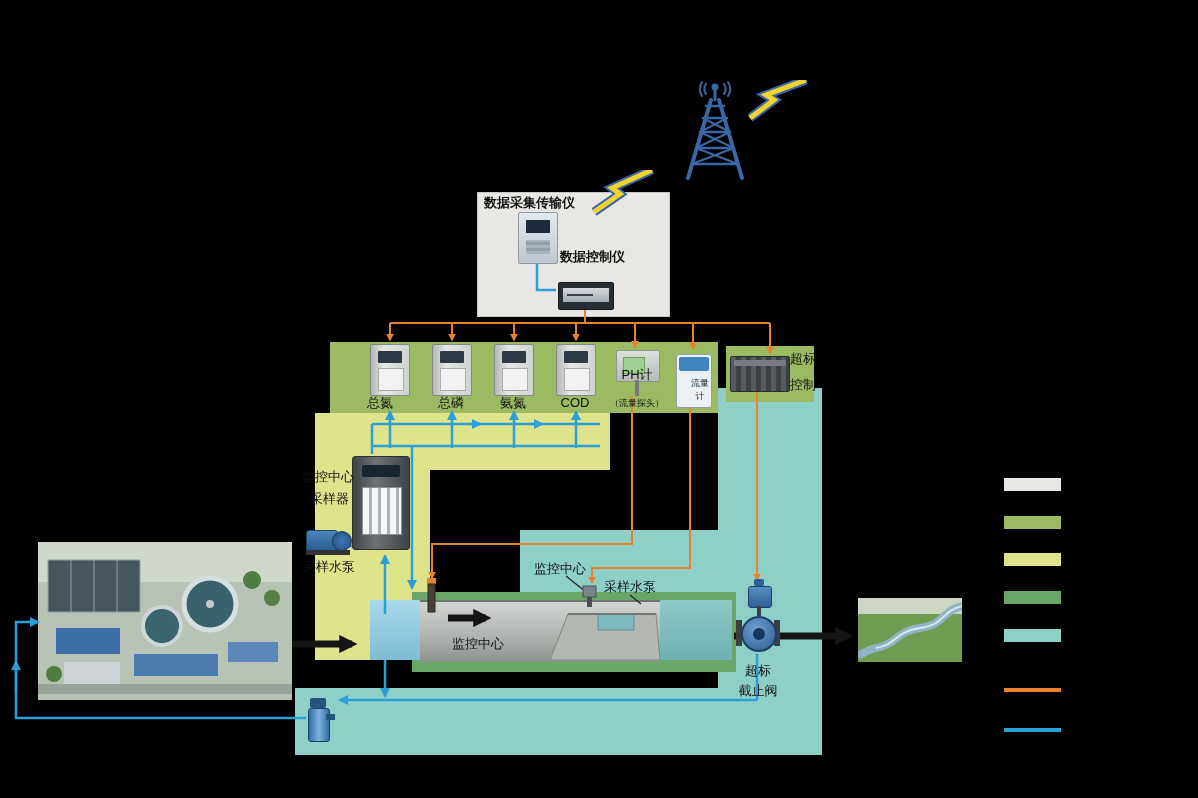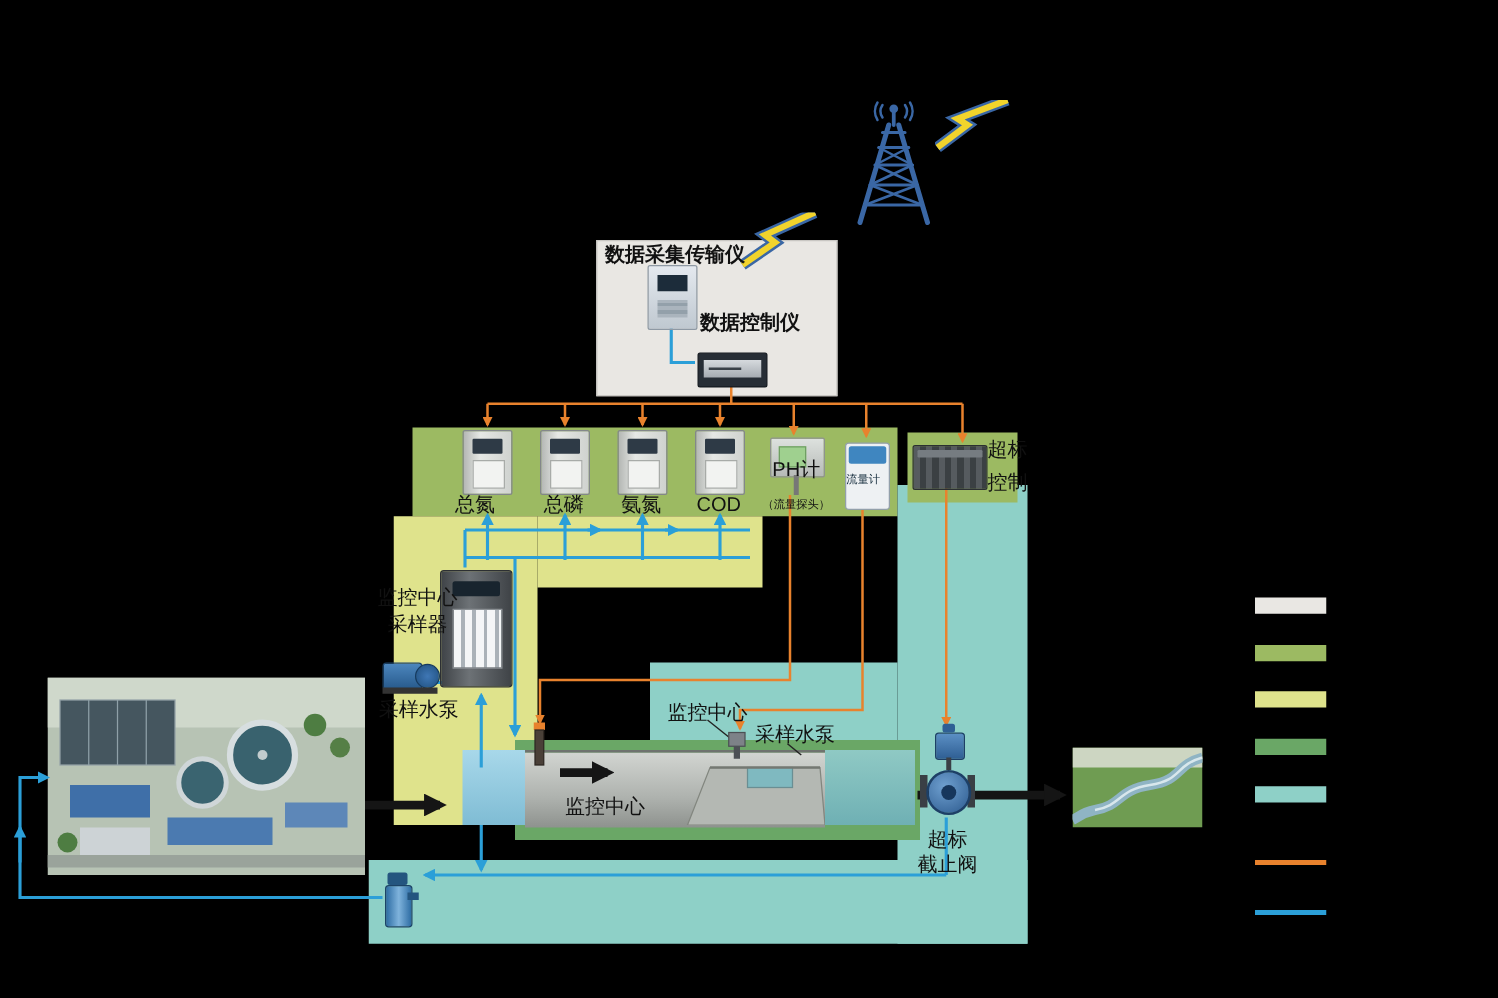--- a/index.html
+++ b/index.html
@@ -1,19 +1,19 @@
 <!DOCTYPE html>
 <html><head>
 <meta charset="utf-8">
 <style>
   html,body{margin:0;padding:0;background:#000;}
   .stage{position:relative;width:1198px;height:798px;background:#000;overflow:hidden;
          font-family:"Liberation Sans","DejaVu Sans",sans-serif;}
   .abs{position:absolute;}
-  .lbl{position:absolute;color:#111;font-size:16px;line-height:1.15;white-space:nowrap;}
+  .lbl{position:absolute;color:#111;font-size:13px;line-height:1.15;white-space:nowrap;}
   .lbl.c{text-align:center;}
   .lbl.b{font-weight:700;}
 
   
   .region-gray{background:#e9e7e3;border:1px solid #c9c7c3;}
   .region-green{background:#9cba62;}
   .region-yellow{background:#dfe38c;}
   .region-teal{background:#8ed0c7;}
   .region-darkgreen{background:#6aa766;}
 
@@ -23,21 +23,21 @@
   .cab-screen{position:absolute;left:7px;top:6px;width:24px;height:12px;background:#2e3a46;border-radius:1px;}
   .cab-panel{position:absolute;left:7px;top:23px;width:24px;height:21px;background:#f2f3f1;border:1px solid #a8aba8;}
 
   
   .phmeter{width:42px;height:30px;background:linear-gradient(#dde1de,#b6bab7);border:1px solid #8f938f;border-radius:2px;}
   .ph-screen{position:absolute;left:6px;top:6px;width:20px;height:15px;background:#9fd08f;border:1px solid #6f9f63;}
 
   
   .flowmeter{width:34px;height:52px;background:#eef1f3;border:1px solid #93a0aa;border-radius:3px;}
   .fm-top{position:absolute;left:2px;top:2px;right:2px;height:14px;background:#3f86c0;border-radius:2px;}
-  .fm-label{position:absolute;left:0;right:0;top:22px;font-size:9px;color:#122a3a;}
+  .fm-label{position:absolute;left:12px;right:0;top:22px;text-align:center;font-size:9px;color:#122a3a;}
 
   
   .controller{width:58px;height:34px;background:repeating-linear-gradient(90deg,#565b5f 0 5px,#3b4043 5px 10px);
               border:1px solid #2b2f32;border-radius:2px;}
   .ctrl-strip{position:absolute;left:3px;top:3px;right:3px;height:6px;background:#767c81;border-radius:1px;}
 
   
   .collector{width:38px;height:50px;background:linear-gradient(#e4e9ef,#bfc8d0);border:1px solid #8e99a4;border-radius:2px;}
   .col-screen{position:absolute;left:7px;top:7px;width:24px;height:13px;background:#1c2c3a;}
   .col-keys{position:absolute;left:7px;top:27px;width:24px;height:14px;

